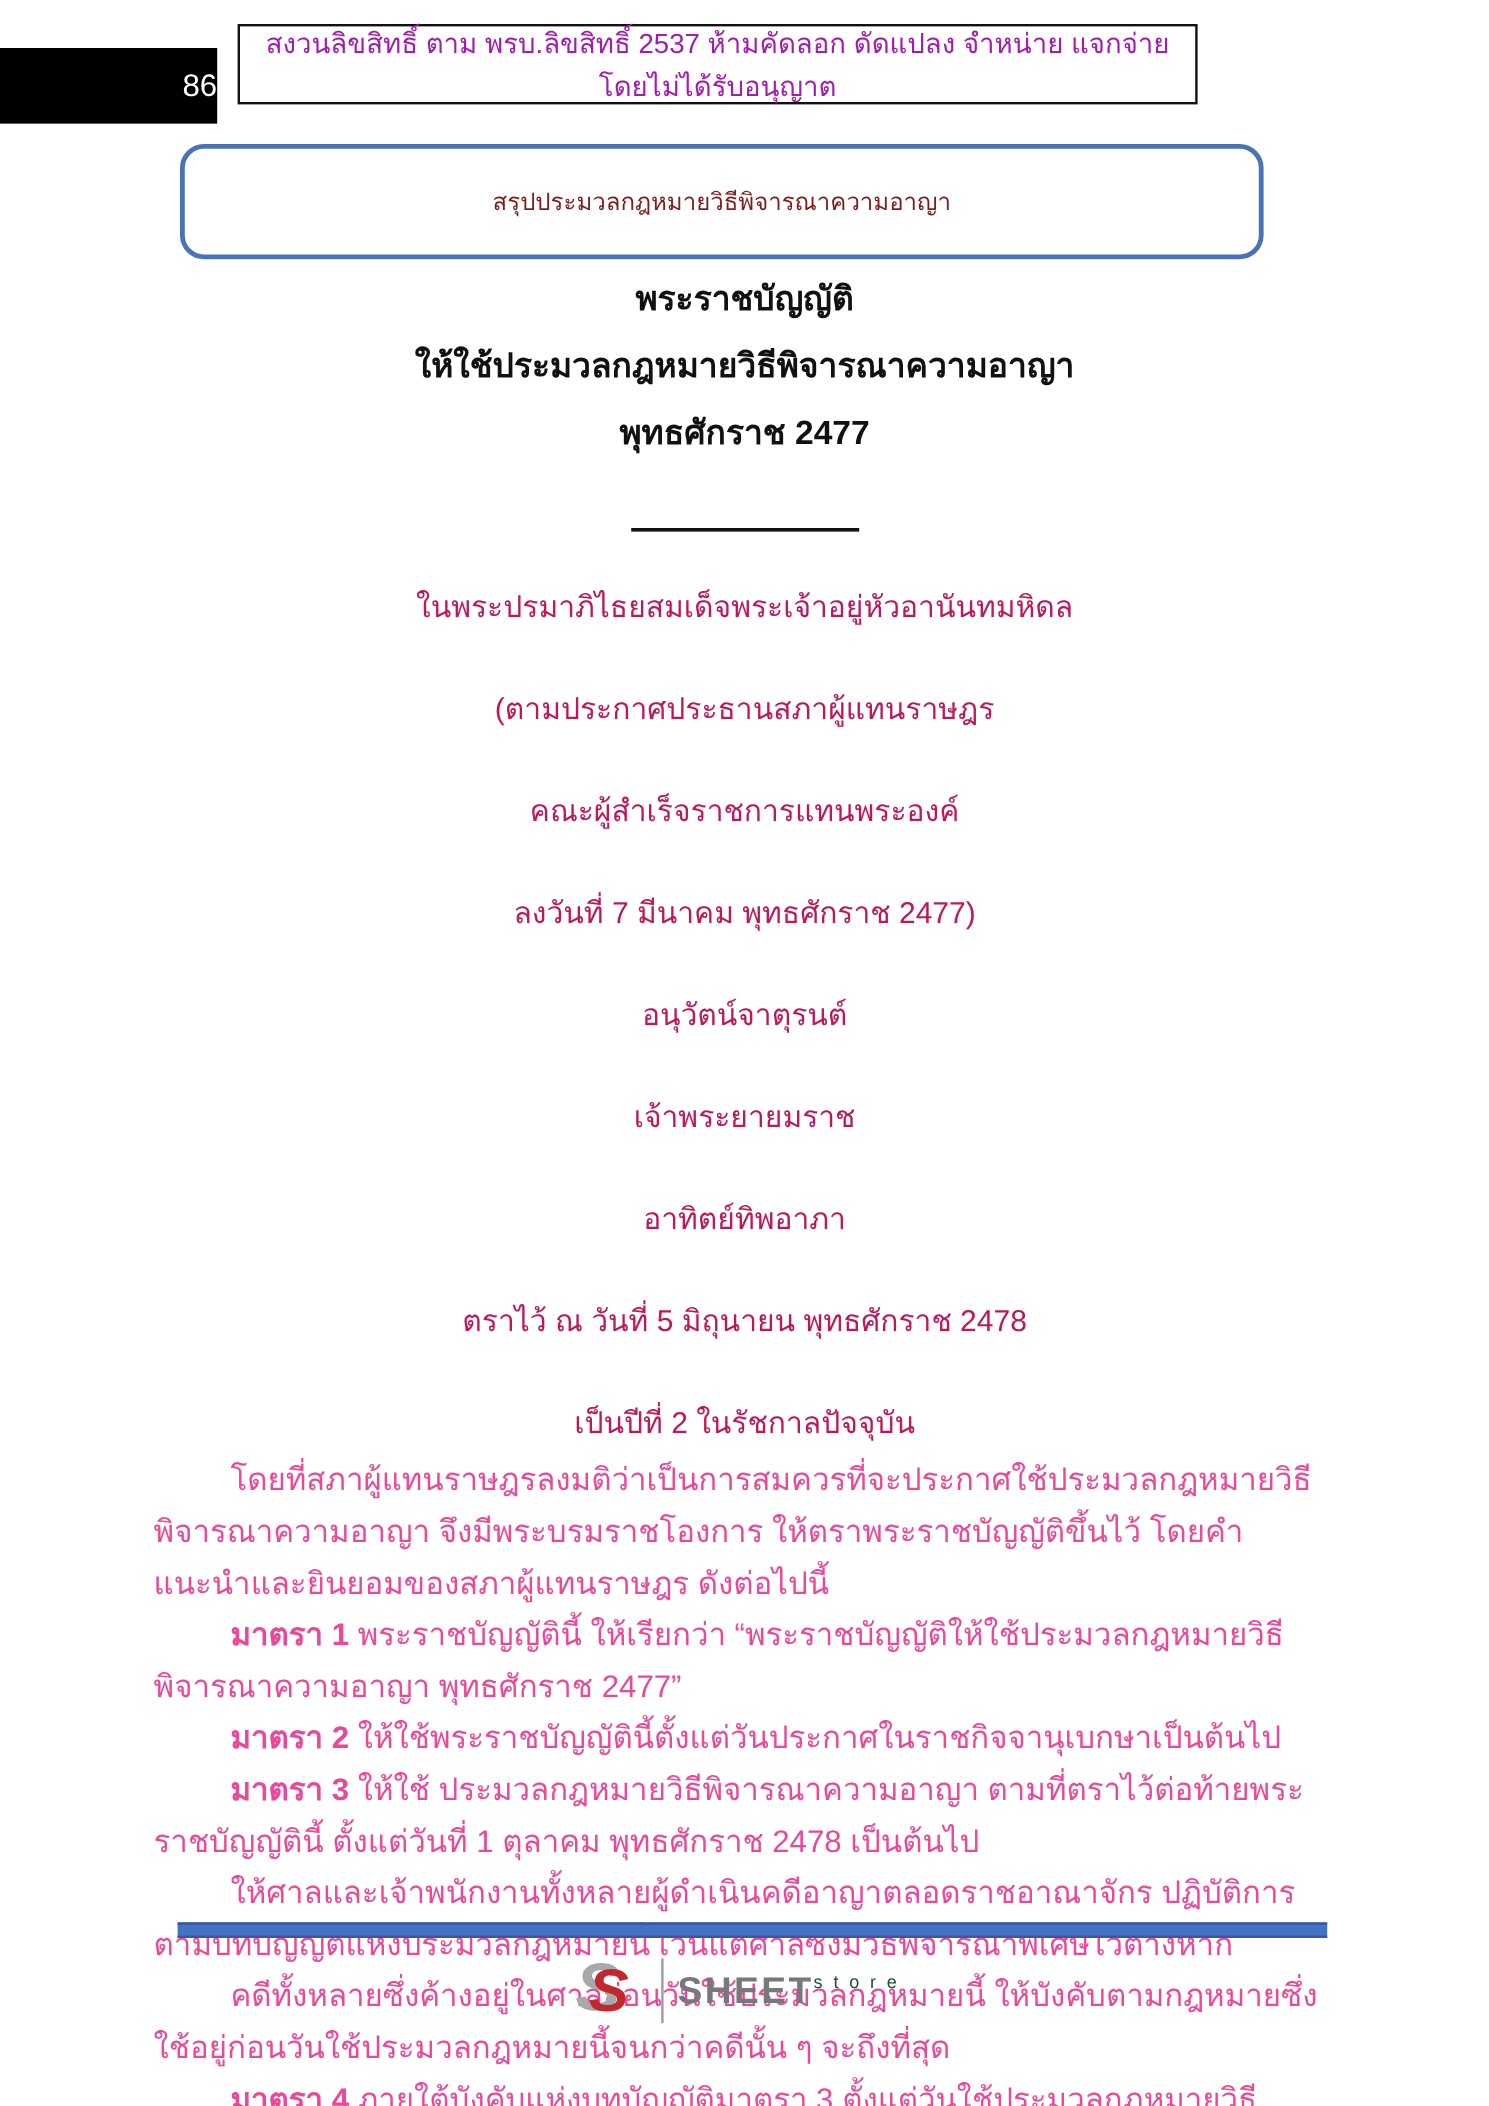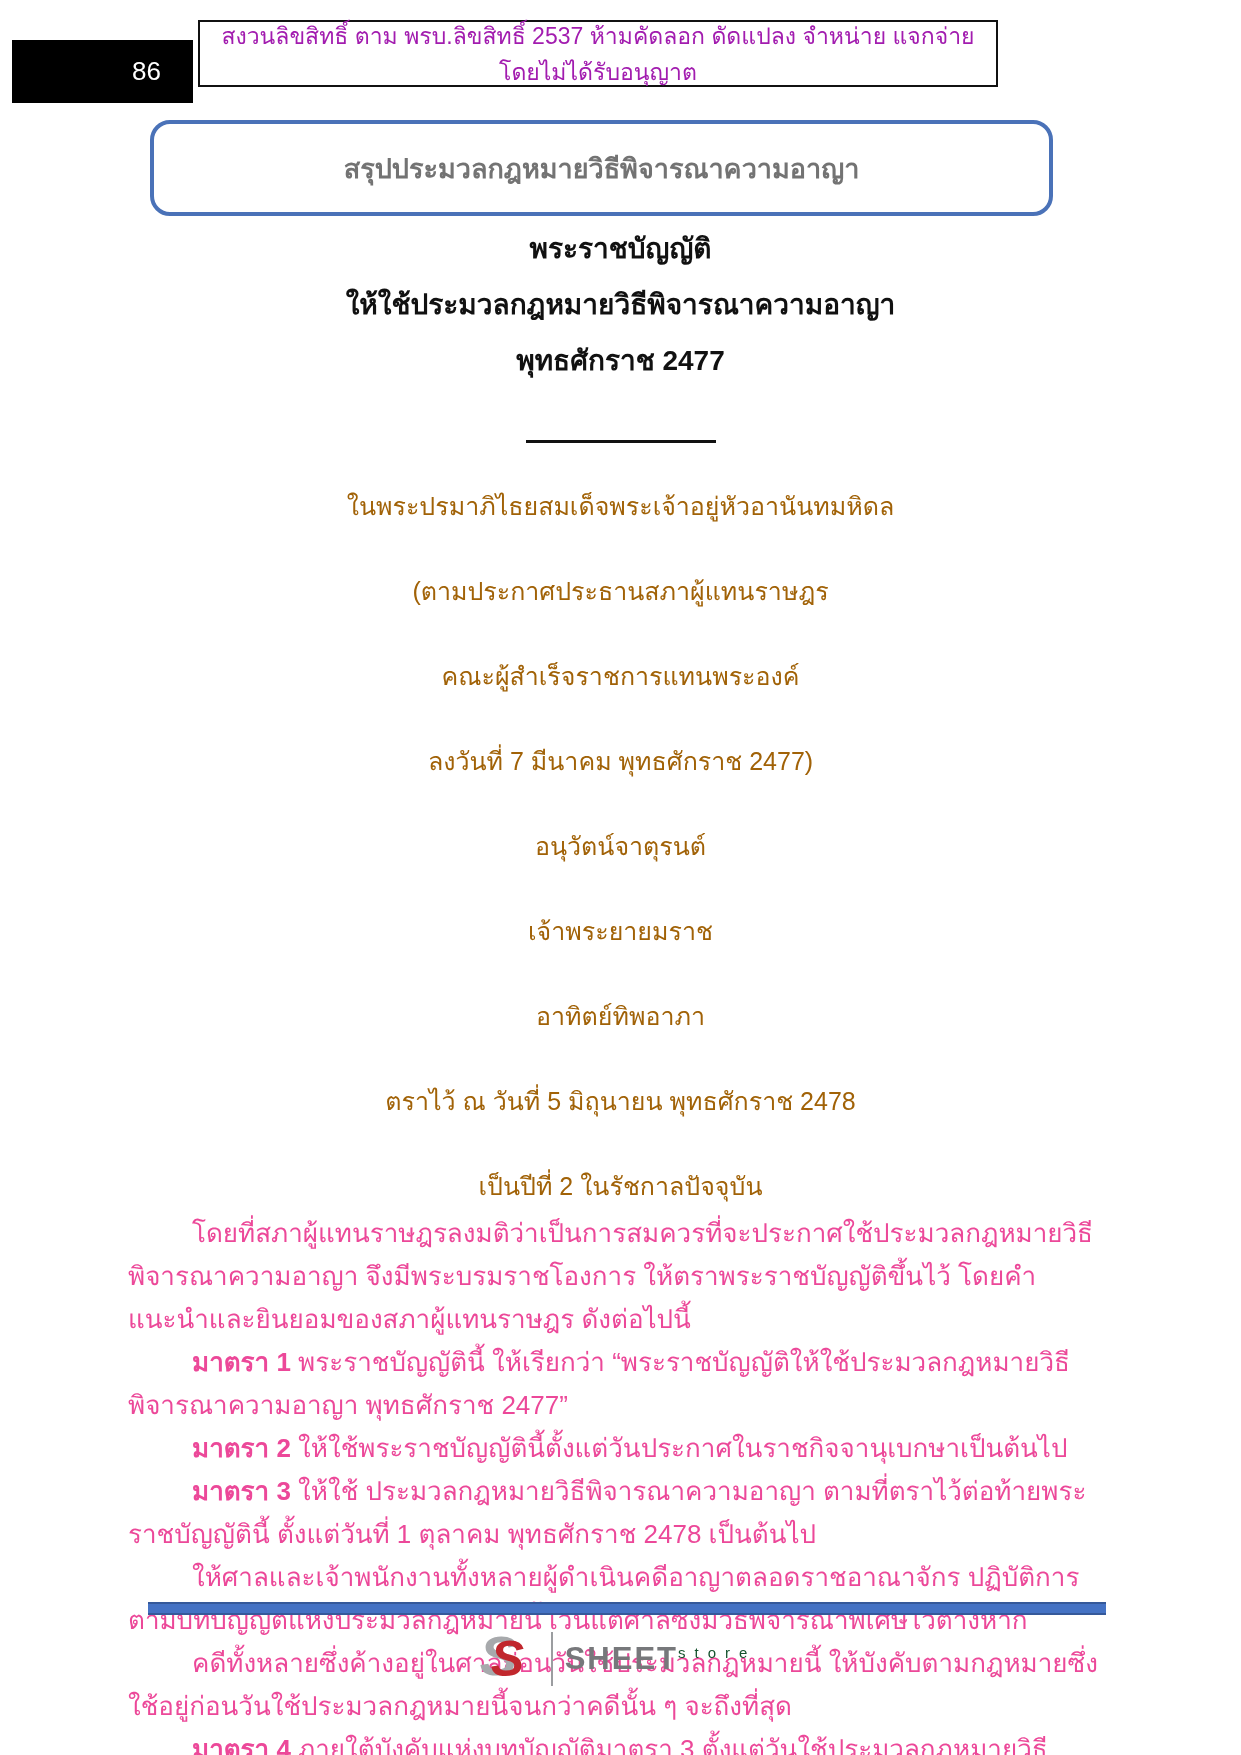--- a/index.html
+++ b/index.html
@@ -13,22 +13,20 @@
     background:#ffffff;
     overflow:hidden;
   }
 
   
   .page-number-box {
     position:absolute; left:0; top:40px;
     width:181px; height:63px;
     background:#000000;
     display:flex; align-items:center; justify-content:flex-end;
-    padding-right:32px;
-    margin-left:12px;
   }
   .page-number-box span { color:#ffffff; font-size:26px; }
 
   .copyright-box {
     position:absolute; left:198px; top:20px;
     width:800px; height:67px;
     border:2px solid #111111;
     background:#ffffff;
     display:flex; align-items:center; justify-content:center;
     text-align:center;
@@ -41,33 +39,33 @@
     width:985px;
   }
 
   .title-box {
     margin:120px 0 0 22px;
     width:903px; height:96px;
     border:4px solid #4a72b8;
     border-radius:20px;
     display:flex; align-items:center; justify-content:center;
   }
-  .title-box span { font-size:27px; font-weight:bold; color:#737373; }
+  .title-box span { font-size:20px; font-weight:normal; color:#7f1d1d; }
 
   .headings { text-align:center; margin-top:2px; }
   .headings p { font-size:28px; font-weight:bold; line-height:46px; margin-top:10px; color:#111111; }
 
   .section-divider {
     width:190px; height:3px;
     background:#111111;
     margin:56px auto 0;
   }
 
   .preamble { text-align:center; margin-top:22px; }
-  .preamble p { font-size:25px; line-height:44px; color:#a16207;margin-top:41px; }
+  .preamble p { font-size:25px; line-height:44px; color:#be185d;margin-top:41px; }
 
   .body-text { margin-top:4px; }
   .body-text p {
     font-size:26px; line-height:43px; color:#ec4899;
     text-indent:64px;
     text-align:left;
     overflow-wrap:anywhere;
   }
   .p-lead { font-weight:bold; }
 

